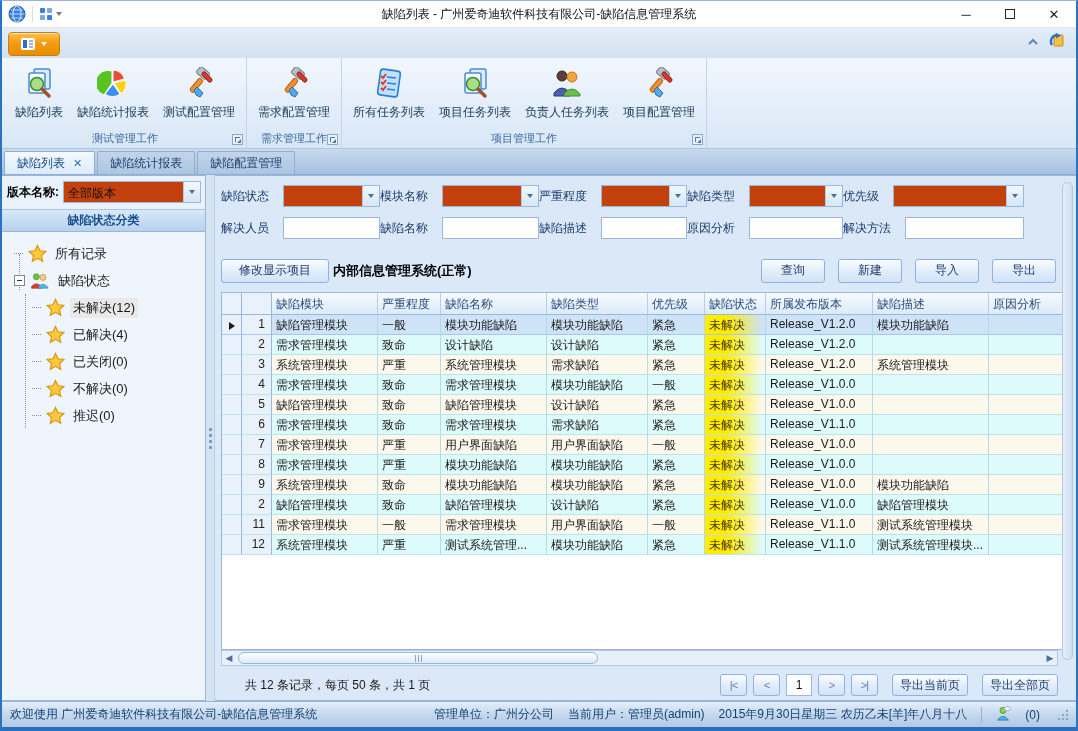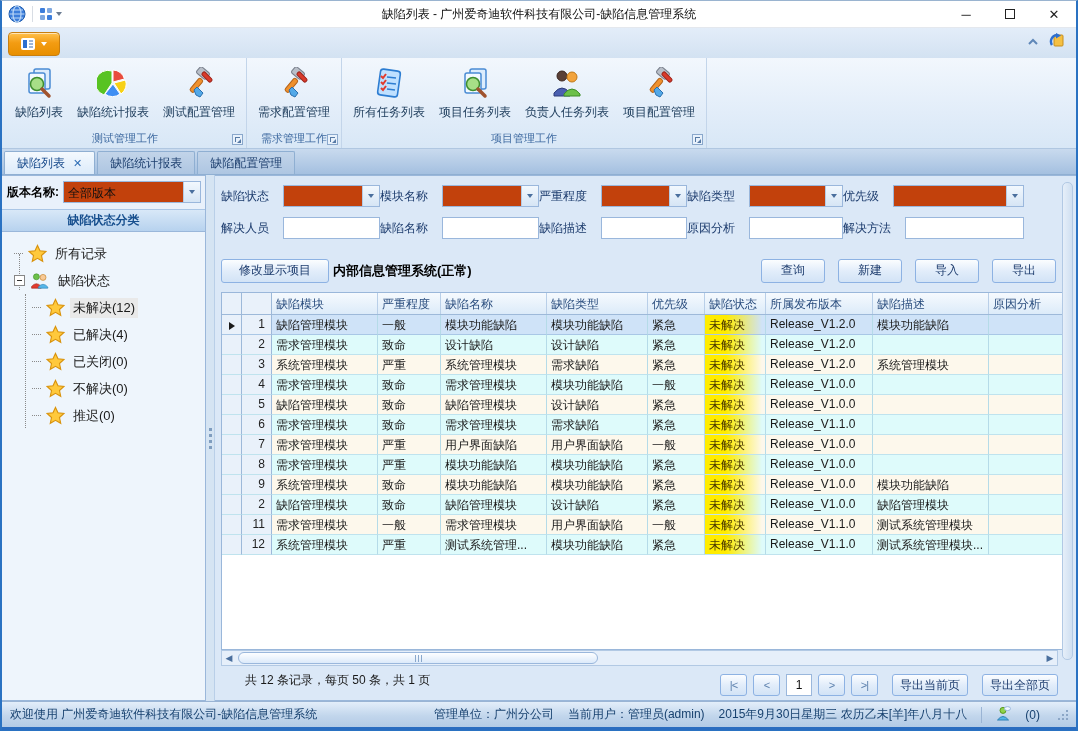--- a/index.html
+++ b/index.html
@@ -103,21 +103,21 @@
   .gcell.status { background-image:linear-gradient(90deg,#ffec00 35%,rgba(255,236,0,0) 95%); color:#4a3800; }
   .grid-empty { background:#fff; }
 
   .hscroll { position:absolute; left:6px; right:18px; top:474px; height:16px; background:#e6effa; border:1px solid #b2c9e4; display:flex; align-items:center; }
   .hs-arrow { width:14px; height:14px; display:flex; align-items:center; justify-content:center; color:#4a6f9e; font-size:9px; }
   .hs-thumb { margin-left:2px; width:360px; height:12px; background:linear-gradient(#fdfeff,#dceafa); border:1px solid #9ab7dc; border-radius:6px; display:flex; align-items:center; justify-content:center; gap:2px; }
   .hs-thumb i { width:1px; height:7px; background:#8aa8cc; }
   .hs-arrow.right { margin-left:auto; }
 
   
-  .pager { position:absolute; left:6px; right:18px; top:496px; height:26px; display:flex; }
+  .pager { position:absolute; left:6px; right:18px; top:496px; height:26px; display:flex; align-items:center; }
   .pager-summary { color:#1a1a1a; font-size:12px; margin-left:24px; }
   .pager-ctrls { margin-left:auto; display:flex; align-items:center; gap:6px; }
   .pbtn { width:27px; height:22px; font-size:11px; color:#5d81ad; letter-spacing:-1px; }
   .page-box { width:26px; height:22px; background:#fff; border:1px solid #9ab7dc; text-align:center; padding-top:3px; color:#111; }
   .pexport { width:76px; height:22px; margin-left:8px; }
 
   
   .statusbar { height:29px; background:linear-gradient(#e3eefa,#c2d6ec 55%,#b2cae6); border-top:1px solid #9ab4d4; border-bottom:3px solid #2a6cc0; display:flex; align-items:center; padding:0 8px; color:#17416f; font-size:12px; position:relative; }
   .sb-right { margin-left:auto; display:flex; align-items:center; gap:14px; }
   .sb-sep { width:1px; height:16px; background:#9ab4d4; }

